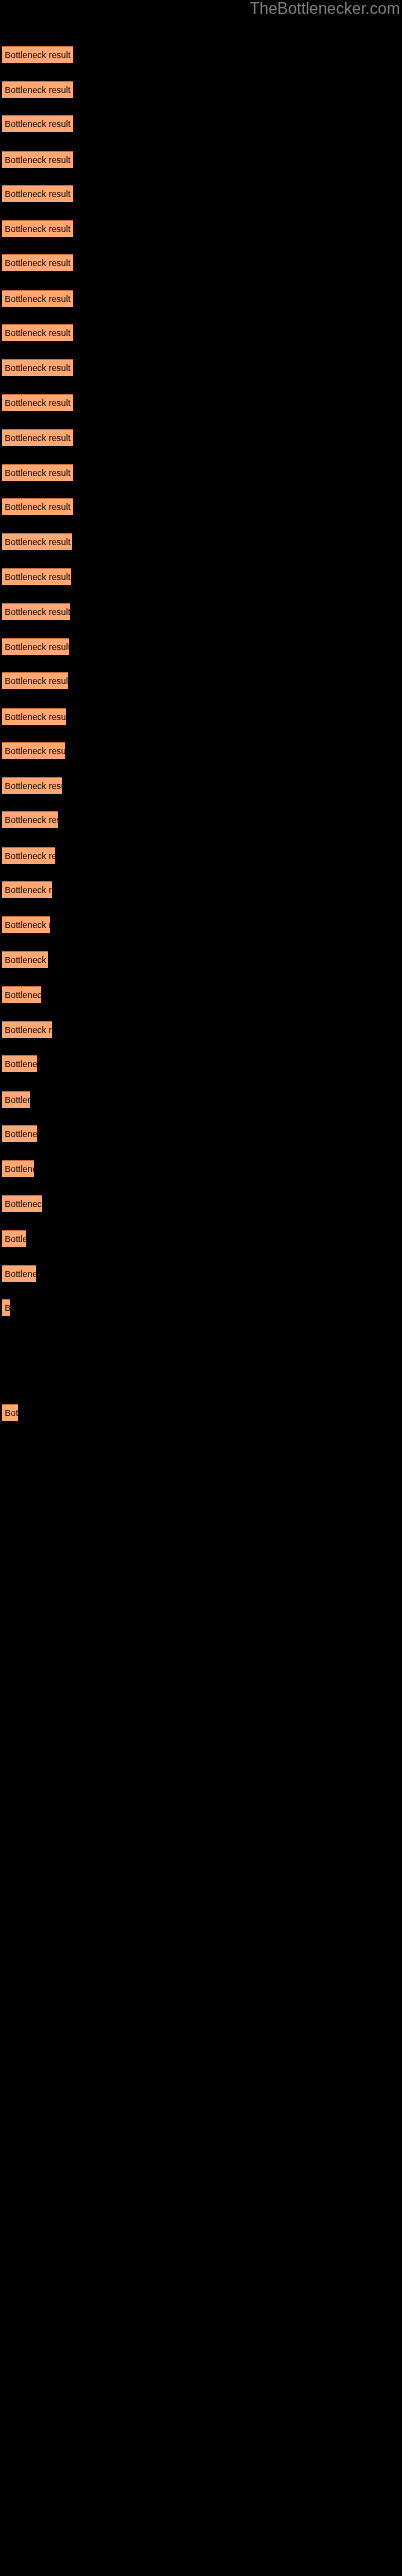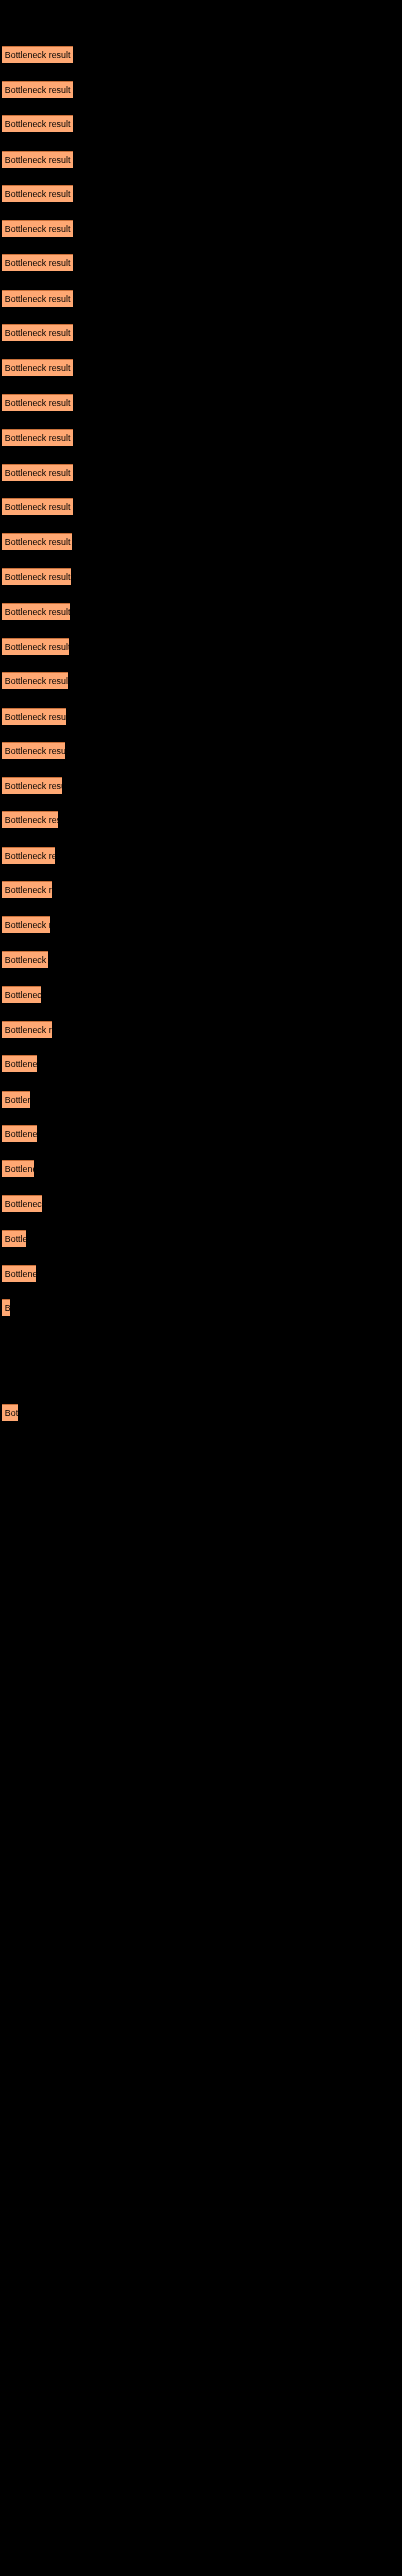--- a/index.html
+++ b/index.html
@@ -60,20 +60,21 @@
     color: #000000;
     white-space: nowrap;
     user-select: none;
   }
 </style>
 </head>
 <body>
 
 <div id="chart-root">
 
+  <div id="chart-title">TheBottlenecker.com</div>
 
   <div id="bars-layer">
       <div class="bar" style="top: 46px; width: 71px; left: 2.4px; height: 17px; background: rgb(255, 168, 115); border-top-color: rgb(200, 112, 58);">
         <span class="bar-label" style="color: rgb(0, 0, 0);">Bottleneck result</span>
       </div>
       <div class="bar" style="top: 81px; width: 71px; left: 2.4px; height: 17px; background: rgb(255, 168, 115); border-top-color: rgb(200, 112, 58);">
         <span class="bar-label" style="color: rgb(0, 0, 0);">Bottleneck result</span>
       </div>
       <div class="bar" style="top: 115px; width: 71px; left: 2.4px; height: 17px; background: rgb(255, 168, 115); border-top-color: rgb(200, 112, 58);">
         <span class="bar-label" style="color: rgb(0, 0, 0);">Bottleneck result</span>

